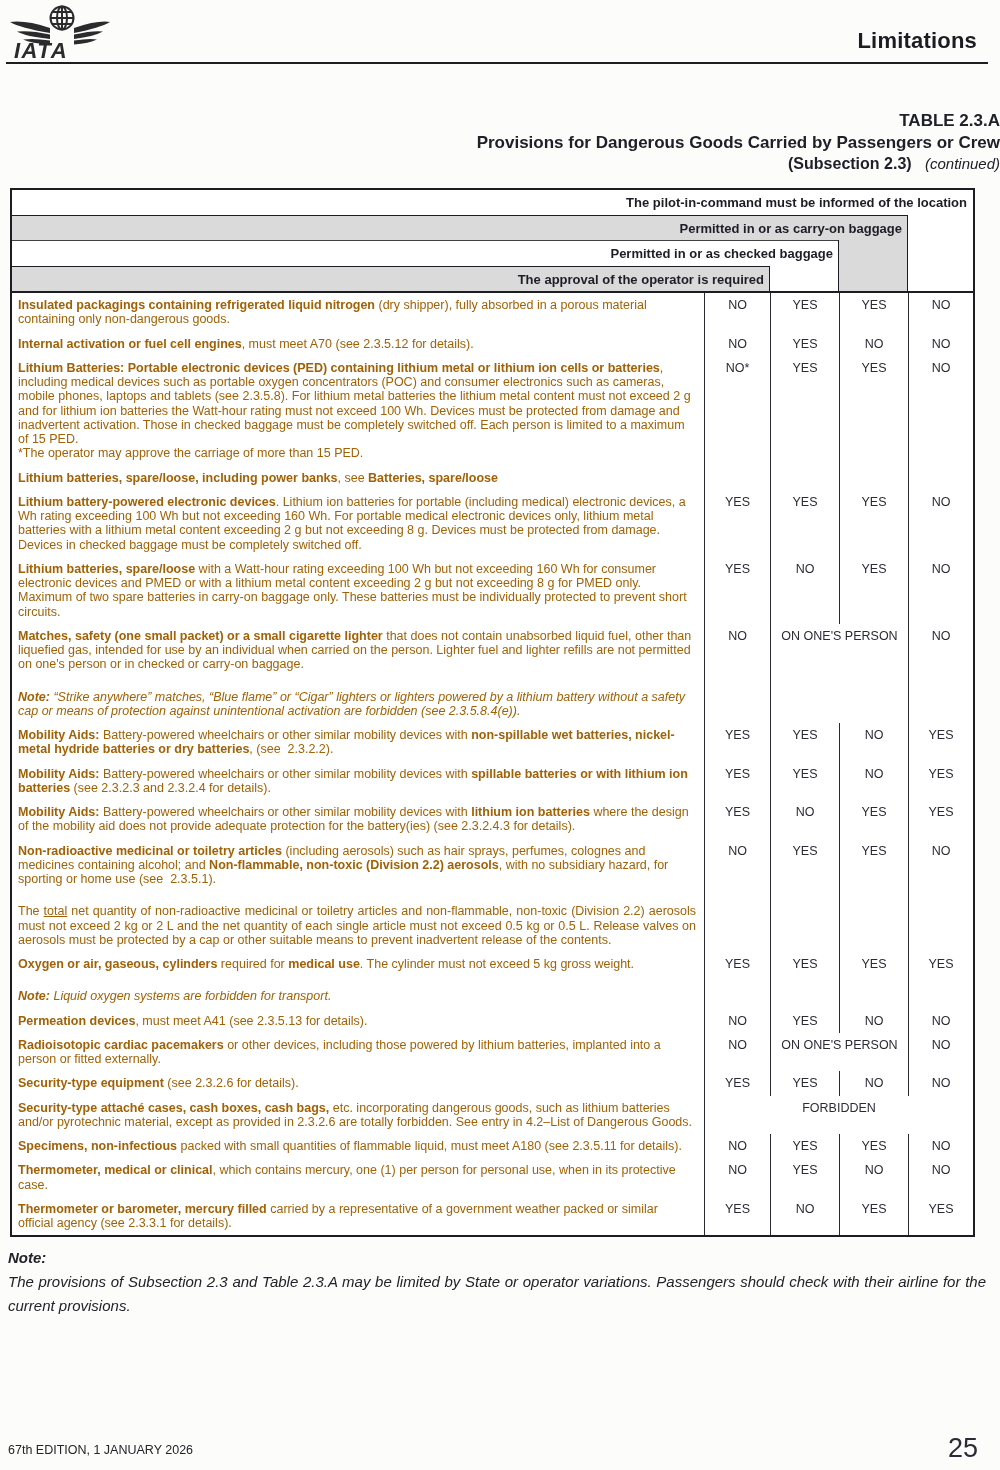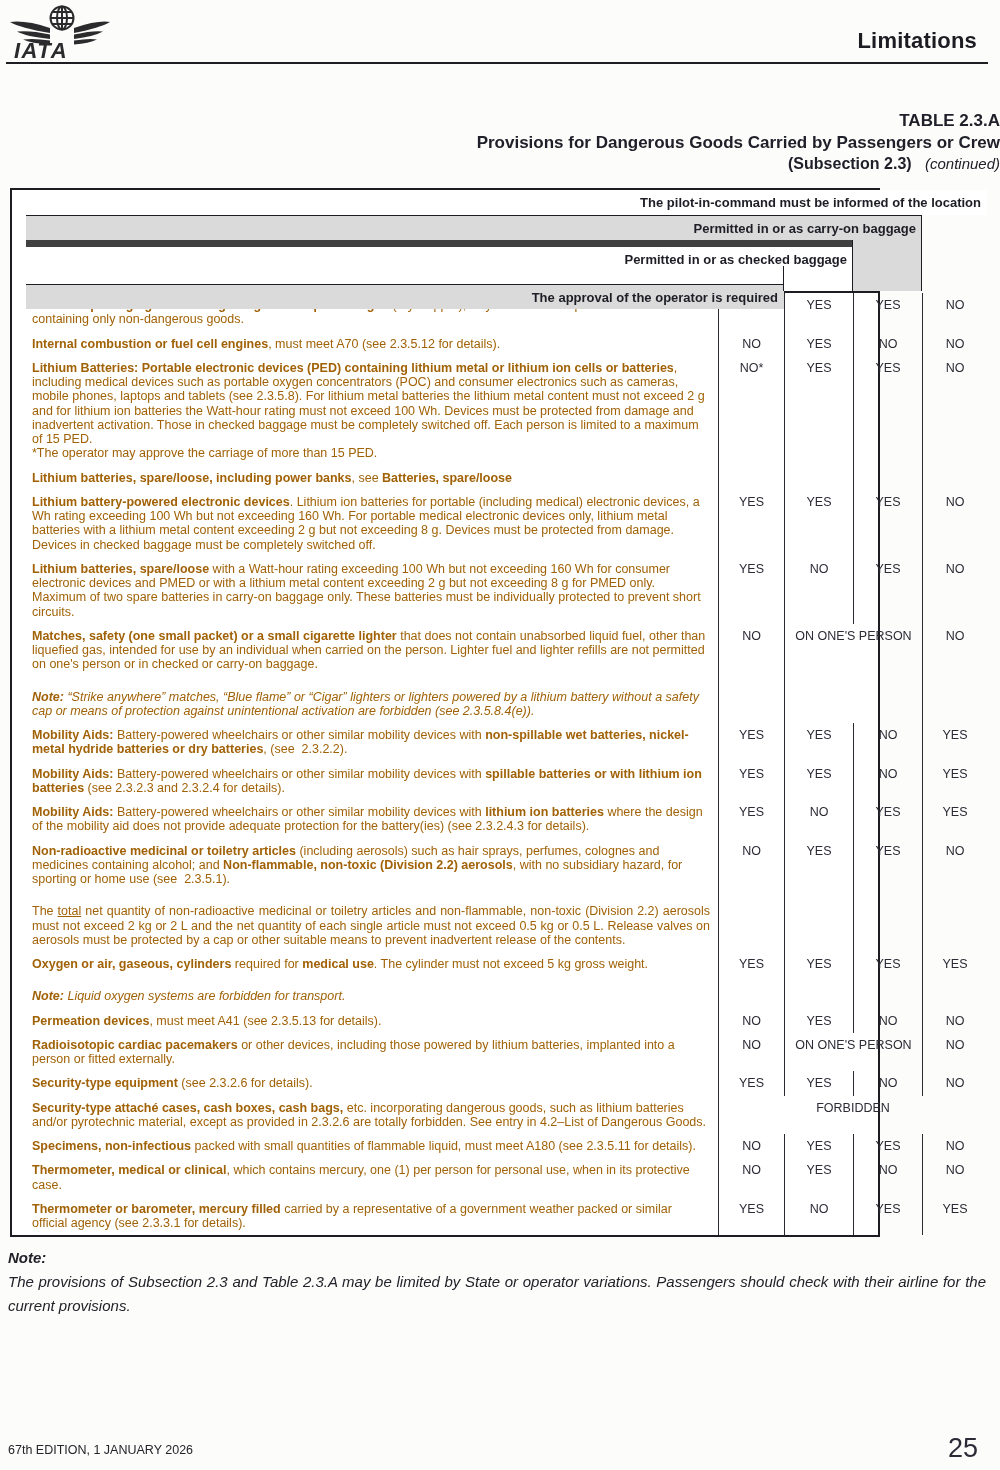--- a/index.html
+++ b/index.html
@@ -16,29 +16,29 @@
     font-size:22px;font-weight:bold;letter-spacing:.2px;color:#1c1c22;
   }
   .rule{position:absolute;left:6px;top:62px;width:982px;height:2px;background:#1d1d22;}
   .titleblock{position:absolute;left:0;top:110px;width:100%;text-align:right;line-height:1.3;}
   .titleblock .t1,.titleblock .t2{font-size:17px;font-weight:bold;color:#20202a;}
   .titleblock .t3{font-size:16px;color:#20202a;}
   .titleblock .t3 .b{font-weight:bold;}
   .titleblock .t3 .it{font-style:italic;font-size:15px;}
   
   .dgtable{
-    position:relative;margin-left:10px;width:870px;box-sizing:border-box;
-    border:2px solid #1c1c22;background:#fff;padding-left:14px;
+    position:relative;margin-left:10px;width:965px;box-sizing:border-box;
+    border:2px solid #1c1c22;background:#fff;
   }
   .thead{position:relative;height:101px;font-size:13px;font-weight:bold;color:#1d1d26;}
   .thead .band{position:absolute;left:0;box-sizing:border-box;text-align:right;padding-right:6px;}
   .b1{top:0;height:25px;width:961px;line-height:25px;background:#fff;}
   .b2{top:25px;height:25px;width:896px;line-height:25px;background:#dadada;border-top:1px solid #1c1c22;}
-  .b3{top:50px;height:26px;width:827px;line-height:26px;background:#fff;border-top:7px solid #404040;}
-  .b4{top:76px;height:25px;width:758px;line-height:25px;background:#dadada;border-top:1px solid #1c1c22;margin-top:18px;}
+  .b3{top:50px;height:26px;width:827px;line-height:26px;background:#fff;border-top:1px solid #404040;}
+  .b4{top:76px;height:25px;width:758px;line-height:25px;background:#dadada;border-top:1px solid #1c1c22;}
   .graystrip{position:absolute;left:827px;top:50px;width:69px;height:51px;background:#dadada;}
   .vl{position:absolute;width:1px;background:#1c1c22;}
   .vl-896{left:895px;top:25px;height:76px;}
   .vl-827{left:826px;top:50px;height:51px;}
   .vl-758{left:757px;top:76px;height:25px;}
   .tbody{border-top:2px solid #1c1c22;}
   .trow{display:grid;grid-template-columns:692px 66px 69px 69px 65px;}
   .dcell{
     padding:5px 8px 5px 6px;font-size:12.5px;line-height:1.14;
     white-space:pre-wrap;color:#a16207;
@@ -112,21 +112,21 @@
     </div>
     <div class="tbody" id="table-body">
         <div class="trow">
           <div class="dcell"><span class="sg-b">Insulated packagings containing refrigerated liquid nitrogen</span><span class="sg-r"> (dry shipper), fully absorbed in a porous material containing only non-dangerous goods.</span></div>
           <div class="vcell">NO</div>
           <div class="vcell">YES</div>
           <div class="vcell">YES</div>
           <div class="vcell">NO</div>
         </div>
         <div class="trow">
-          <div class="dcell"><span class="sg-b">Internal combustion or fuel cell engines</span><span class="sg-r">, must meet A70 (see 2.3.5.12 for details).</span></div>
+          <div class="dcell"><span class="sg-b">Internal activation or fuel cell engines</span><span class="sg-r">, must meet A70 (see 2.3.5.12 for details).</span></div>
           <div class="vcell">NO</div>
           <div class="vcell">YES</div>
           <div class="vcell">NO</div>
           <div class="vcell">NO</div>
         </div>
         <div class="trow">
           <div class="dcell"><span class="sg-b">Lithium Batteries: Portable electronic devices (PED) containing lithium metal or lithium ion cells or batteries</span><span class="sg-r">, including medical devices such as portable oxygen concentrators (POC) and consumer electronics such as cameras, mobile phones, laptops and tablets (see 2.3.5.8). For lithium metal batteries the lithium metal content must not exceed 2 g and for lithium ion batteries the Watt-hour rating must not exceed 100 Wh. Devices must be protected from damage and inadvertent activation. Those in checked baggage must be completely switched off. Each person is limited to a maximum of 15 PED.
 *The operator may approve the carriage of more than 15 PED.</span></div>
           <div class="vcell">NO*</div>
           <div class="vcell">YES</div>

